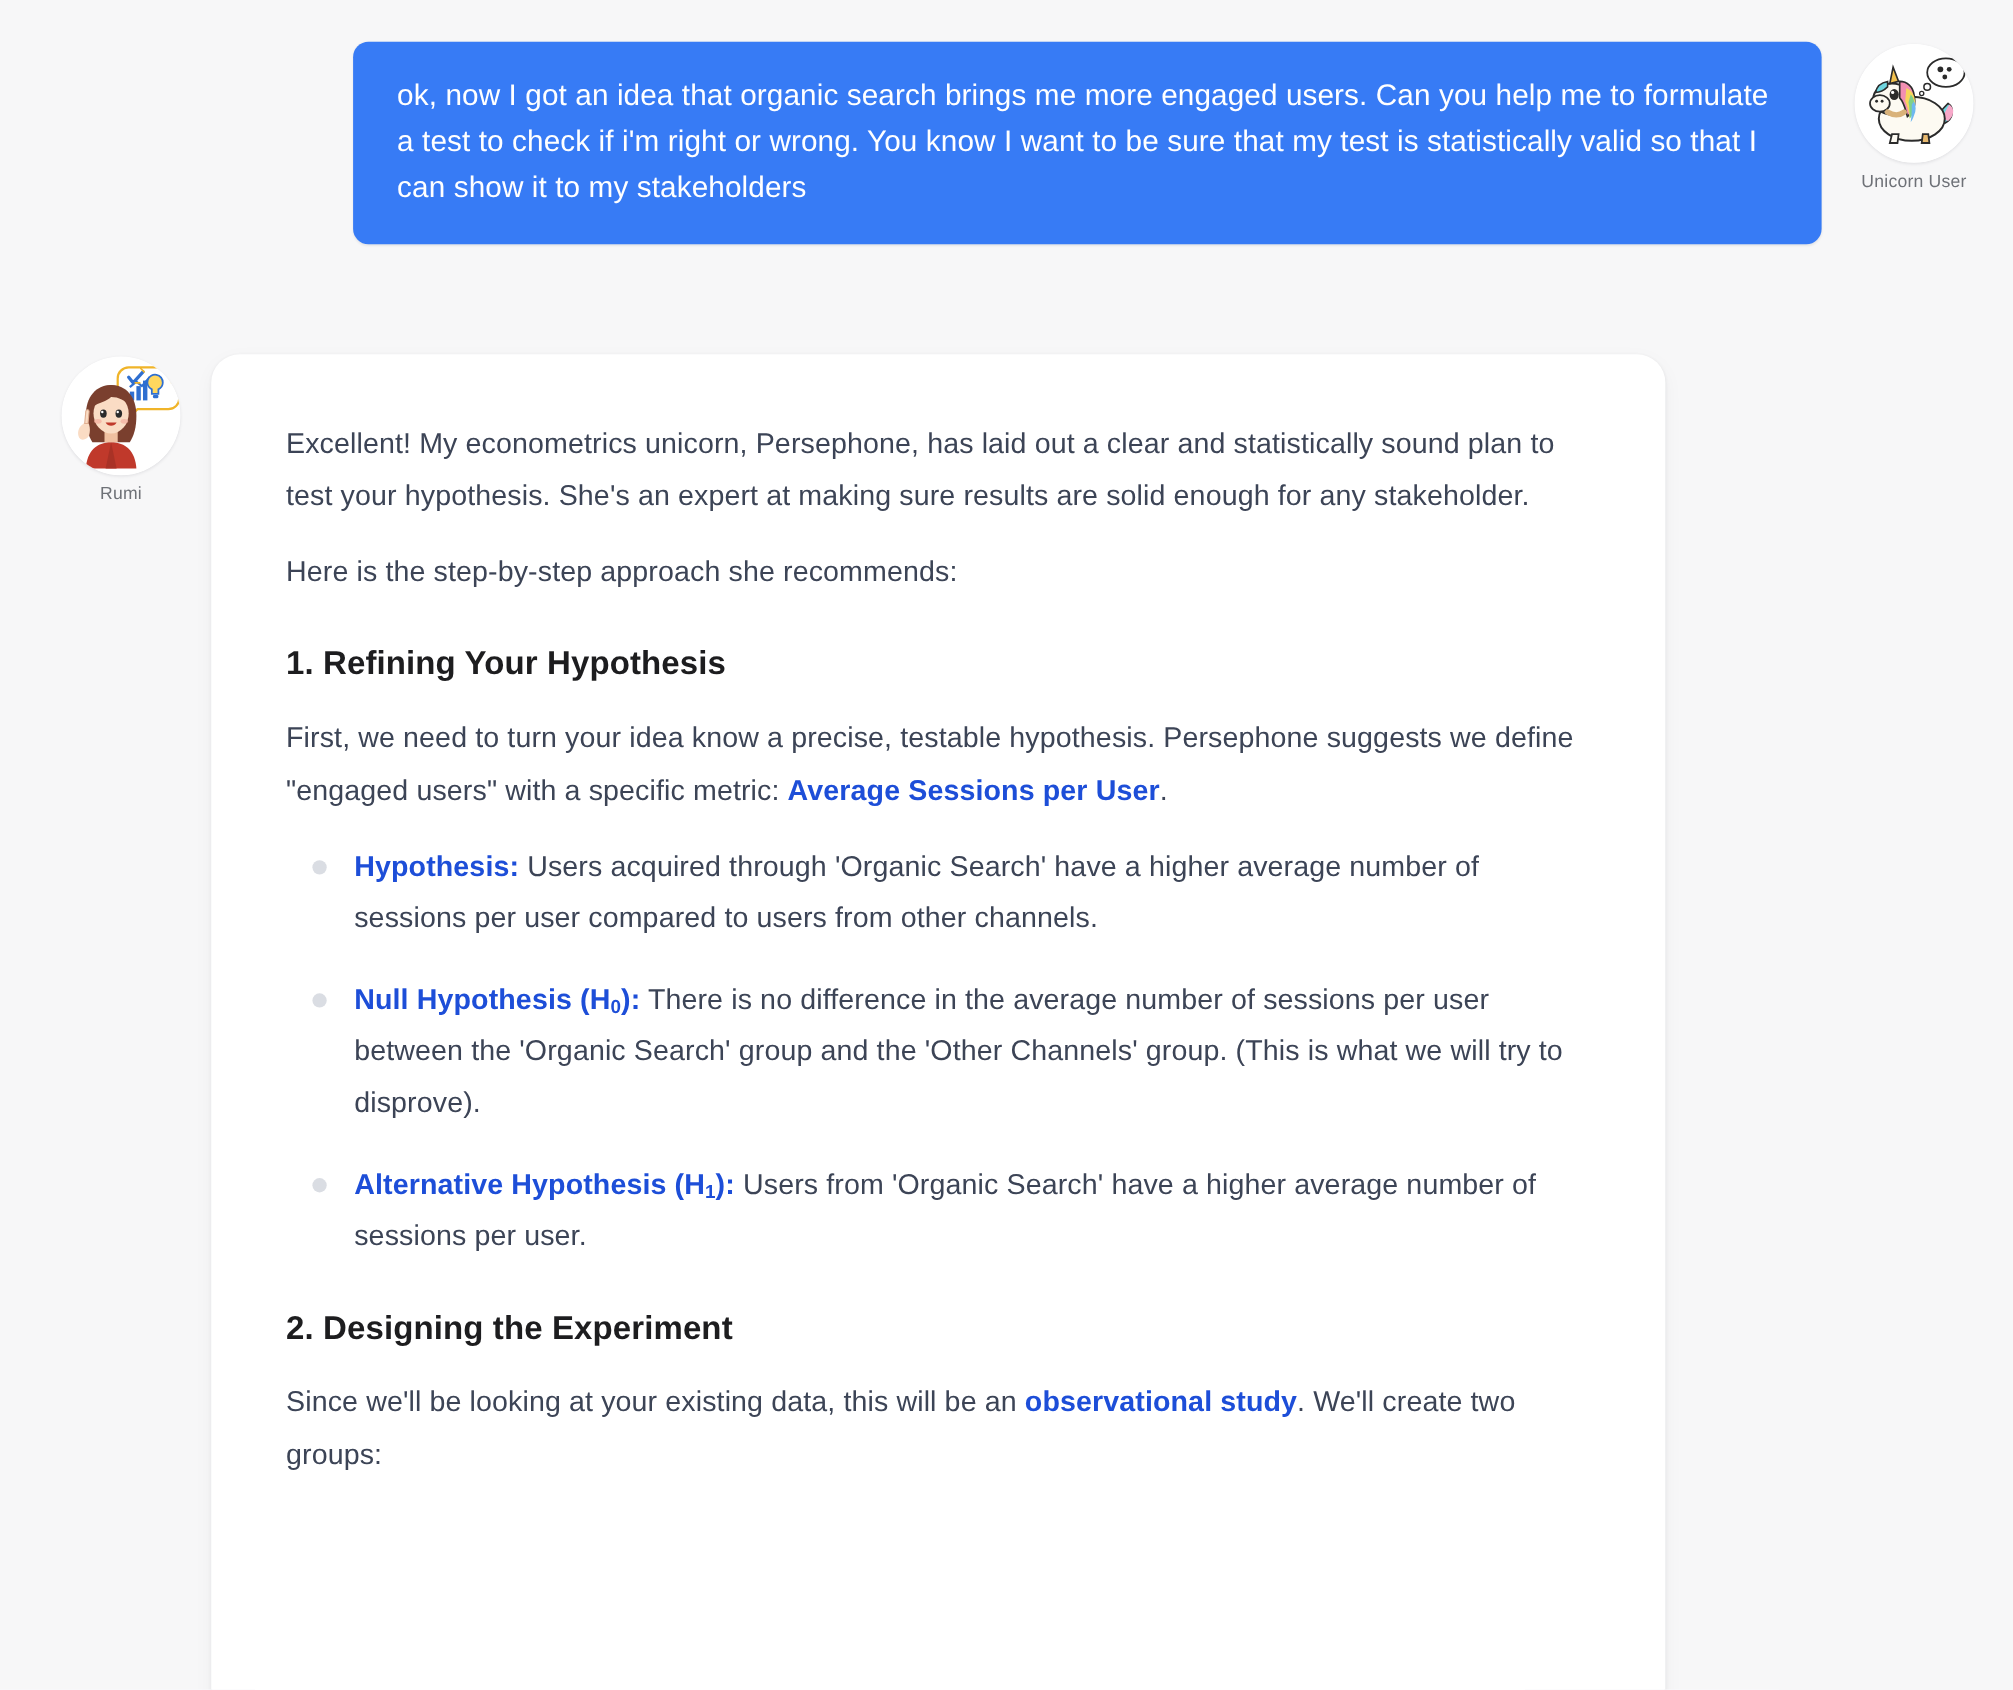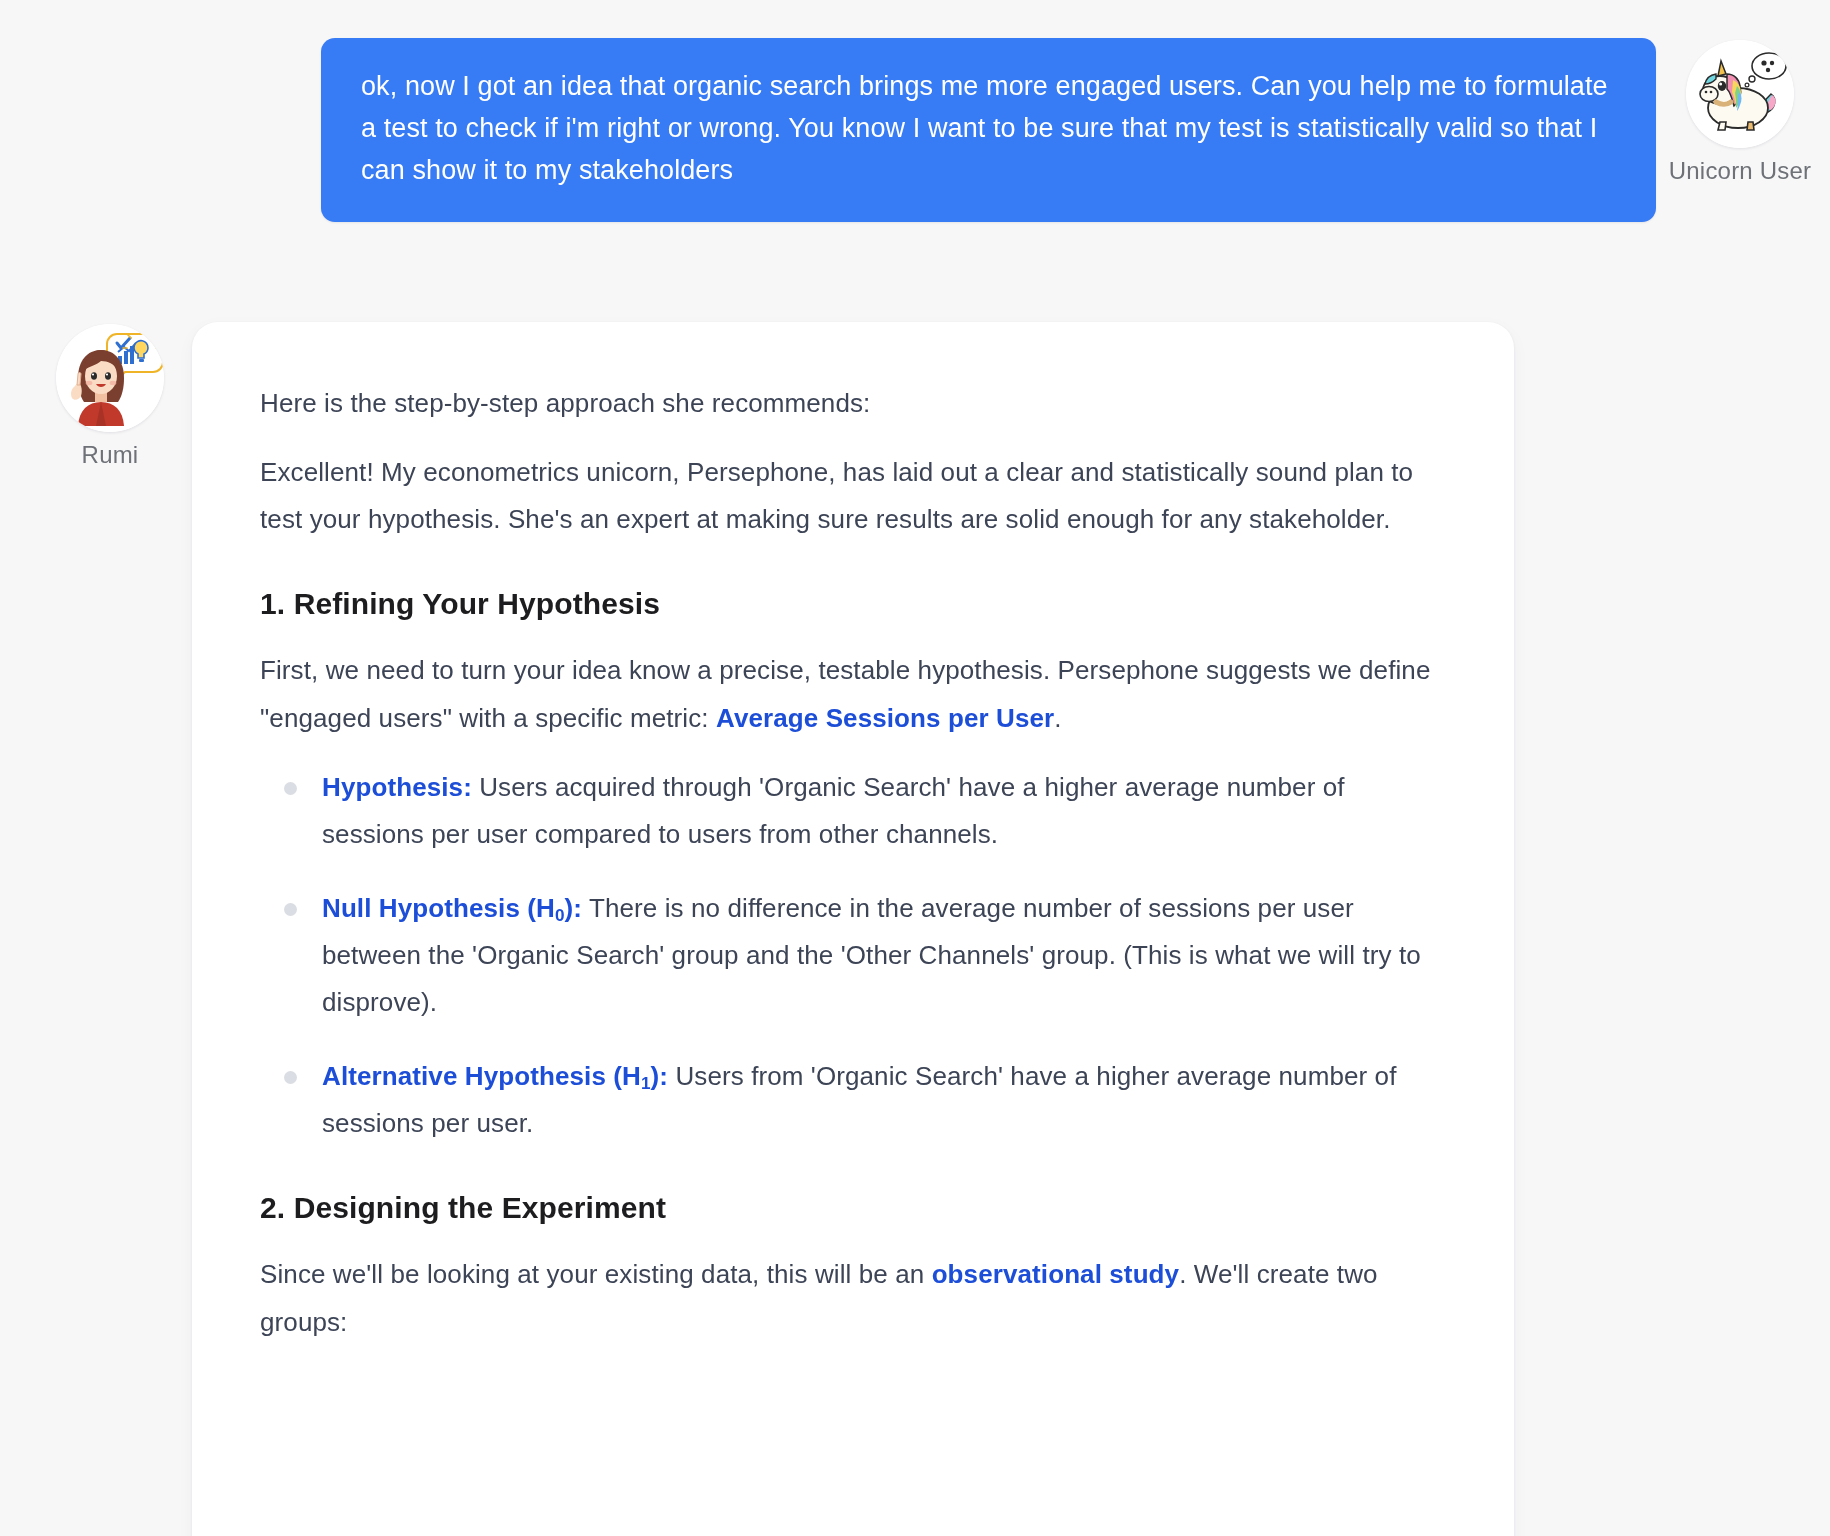--- a/index.html
+++ b/index.html
@@ -57,21 +57,21 @@
     box-shadow: 0 1px 3px rgba(15,23,42,.10);
     display: flex;
     align-items: center;
     justify-content: center;
     overflow: hidden;
   }
   .avatar svg { display: block; }
 
   .avatar-name {
     margin-top: 9px;
-    font-size: 24px;
+    font-size: 16px;
     color: #6e7177;
     letter-spacing: .2px;
     white-space: nowrap;
   }
 
   
   .assistant-row {
     display: flex;
     align-items: flex-start;
     gap: 16px;
@@ -237,23 +237,23 @@
 
           <path d="M19 62c2-3 5-3 6 0 1 3 1 7 0 10-2 4-7 5-9 2-2-4-1-9 3-12z" fill="#fadcc4"></path>
           <path d="M21 61l1-11c0-2 3-2 3 0l-1 11z" fill="#fadcc4" stroke="#e0ae90" stroke-width="1"></path>
         </svg>
       </div>
       <div class="avatar-name">Rumi</div>
     </div>
 
     <div class="assistant-card">
 
+      <p class="p">Excellent! My econometrics unicorn, Persephone, has laid out a clear and statistically sound plan to test your hypothesis. She's an expert at making sure results are solid enough for any stakeholder.</p>
+
       <p class="p">Here is the step-by-step approach she recommends:</p>
-
-      <p class="p">Excellent! My econometrics unicorn, Persephone, has laid out a clear and statistically sound plan to test your hypothesis. She's an expert at making sure results are solid enough for any stakeholder.</p>
 
       <h3 class="h">1. Refining Your Hypothesis</h3>
 
       <p class="p">
         <span>First, we need to turn your idea know a precise, testable hypothesis. Persephone suggests we define "engaged users" with a specific metric: </span><b>Average Sessions per User</b><span>.</span>
       </p>
 
       <ul class="bullets">
         <li class="bullet">
           <b><span>Hypothesis:</span><sub></sub><span></span></b><span> Users acquired through 'Organic Search' have a higher average number of sessions per user compared to users from other channels.</span>

